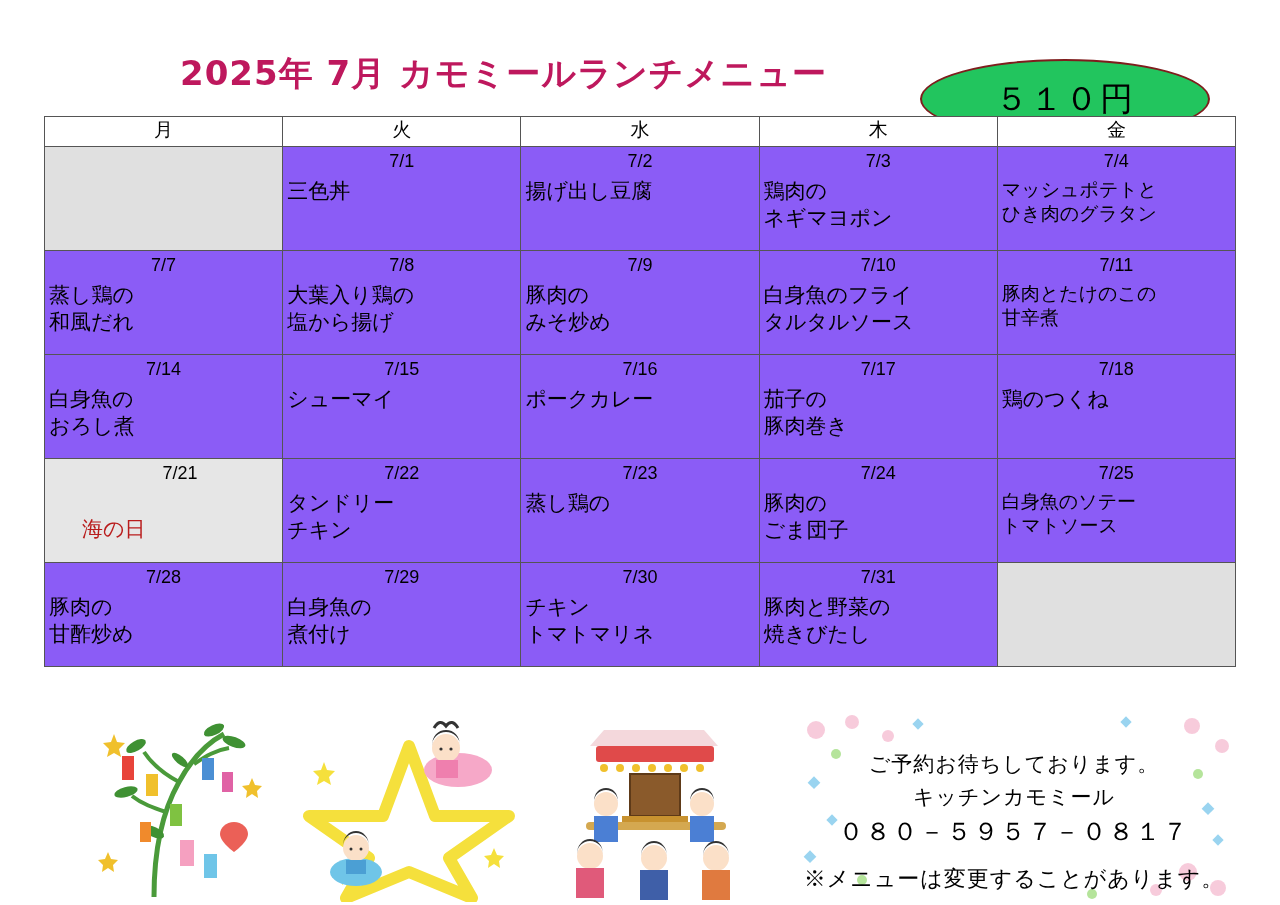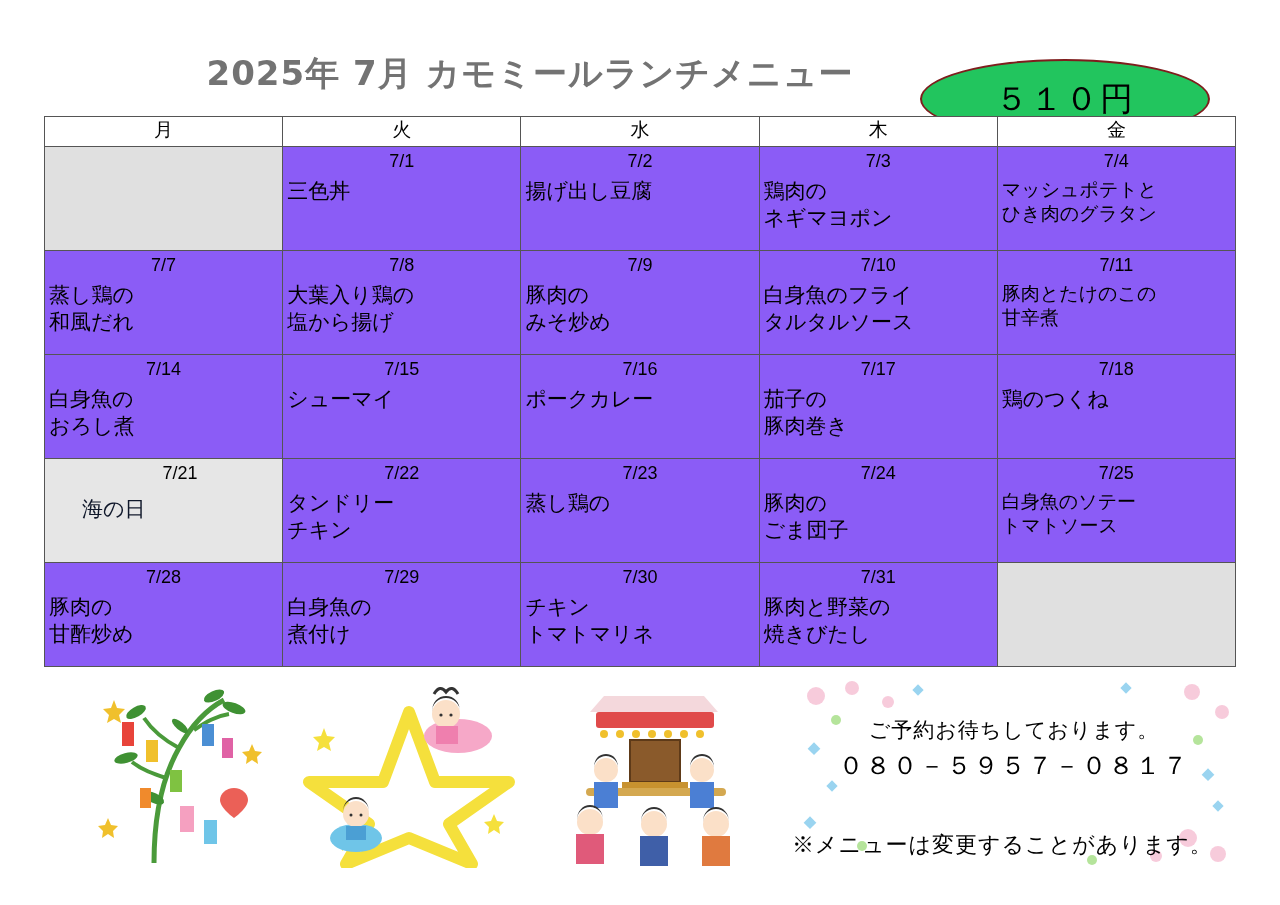--- a/index.html
+++ b/index.html
@@ -18,24 +18,23 @@
 
   
   .header {
     position: absolute;
     top: 34px; left: 0; width: 1280px; height: 68px;
   }
   .title {
     position: absolute;
     left: 180px; top: 40px;
     width: 700px;
-    text-align: center;
     font-size: 34px;
     font-weight: bold;
-    color: #737373;
+    color: #be185d;
     letter-spacing: 1px;
     font-family: "DejaVu Sans", sans-serif;
     transform: translateY(-50%);
     white-space: nowrap;
   }
   .price-oval {
     position: absolute;
     left: 920px; top: 25px;
     width: 290px; height: 80px;
     border: 2px solid #7f1d1d;
@@ -92,26 +91,26 @@
     display: block;
     text-align: left;
     margin-top: 6px;
     font-size: 21px;
     line-height: 1.28;
     color: #000;
     padding: 0 4px;
     white-space: pre-line;
   }
   .menu.small { font-size: 19px; }
-  .menu.red { color: #0f172a; margin-top: 12px; }
+  .menu.red { color: #b91c1c; margin-top: 32px; }
 
   
   .bottom {
     position: absolute;
-    left: 44px; top: 678px;
+    left: 44px; top: 712px;
     width: 1192px; height: 190px;
   }
   .ill {
     position: absolute;
     top: 0;
     height: 190px;
   }
   .ill svg { display: block; }
 
   .tanabata { left: 40px; width: 200px; }
@@ -141,20 +140,21 @@
   .info-phone {
     font-size: 25px;
     letter-spacing: 2px;
     color: #000;
     line-height: 1.5;
   }
   .info-note {
     position: absolute;
     left: 0; bottom: 8px;
     width: 444px;
+    text-align: center;
     font-size: 22px;
     color: #000;
     z-index: 2;
     letter-spacing: 1px;
   }
   .confetti { position: absolute; inset: 0; z-index: 1; }
 </style>
 </head>
 <body>
 
@@ -439,19 +439,20 @@
         </g>
         <g fill="#a8e08a" opacity="0.85">
           <circle cx="44" cy="42" r="5"></circle>
             <circle cx="406" cy="62" r="5"></circle>
           <circle cx="70" cy="168" r="5"></circle>
             <circle cx="300" cy="182" r="5"></circle>
         </g>
       </svg>
       <div class="info-inner">
         <div class="info-line">ご予約お待ちしております。</div>
+        <div class="info-line">キッチンカモミール</div>
         <div class="info-phone">０８０－５９５７－０８１７</div>
       </div>
       <div class="info-note">※メニューは変更することがあります。</div>
     </div>
 
   </div>
 </div>
 
 </body></html>

